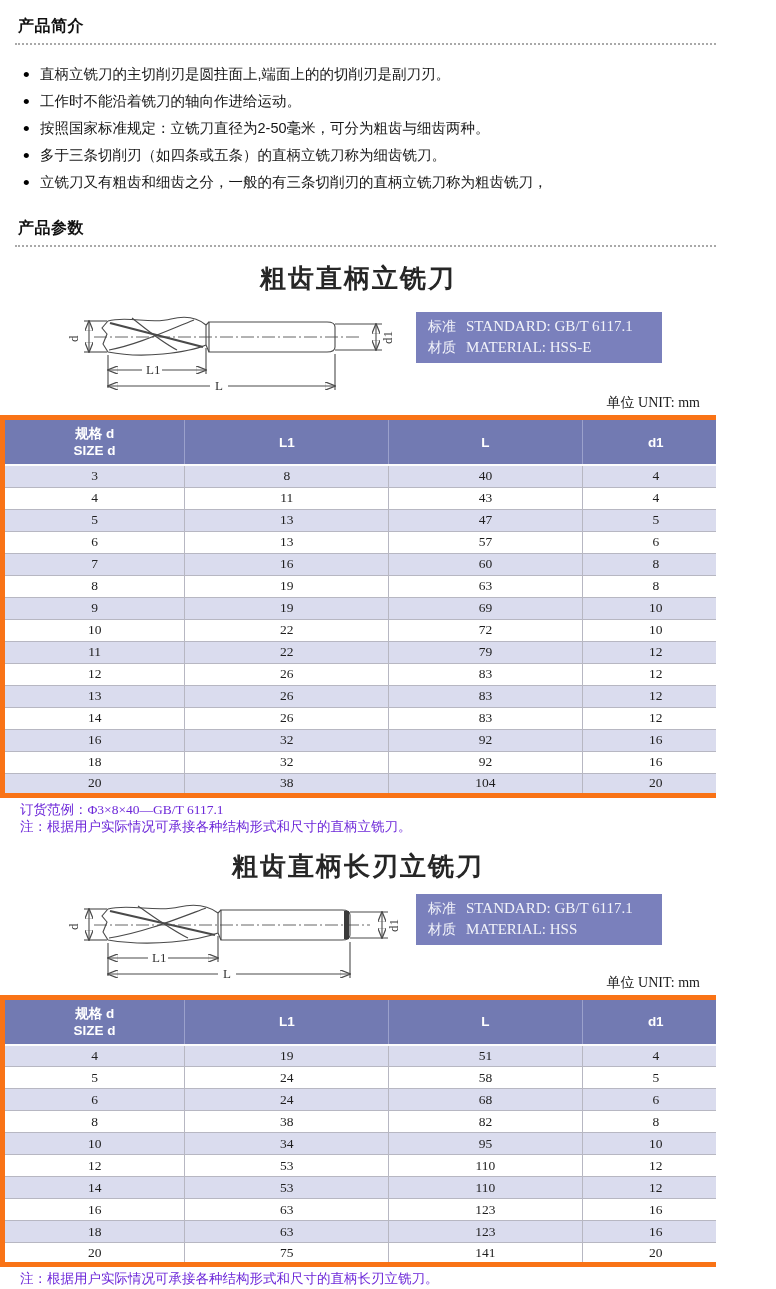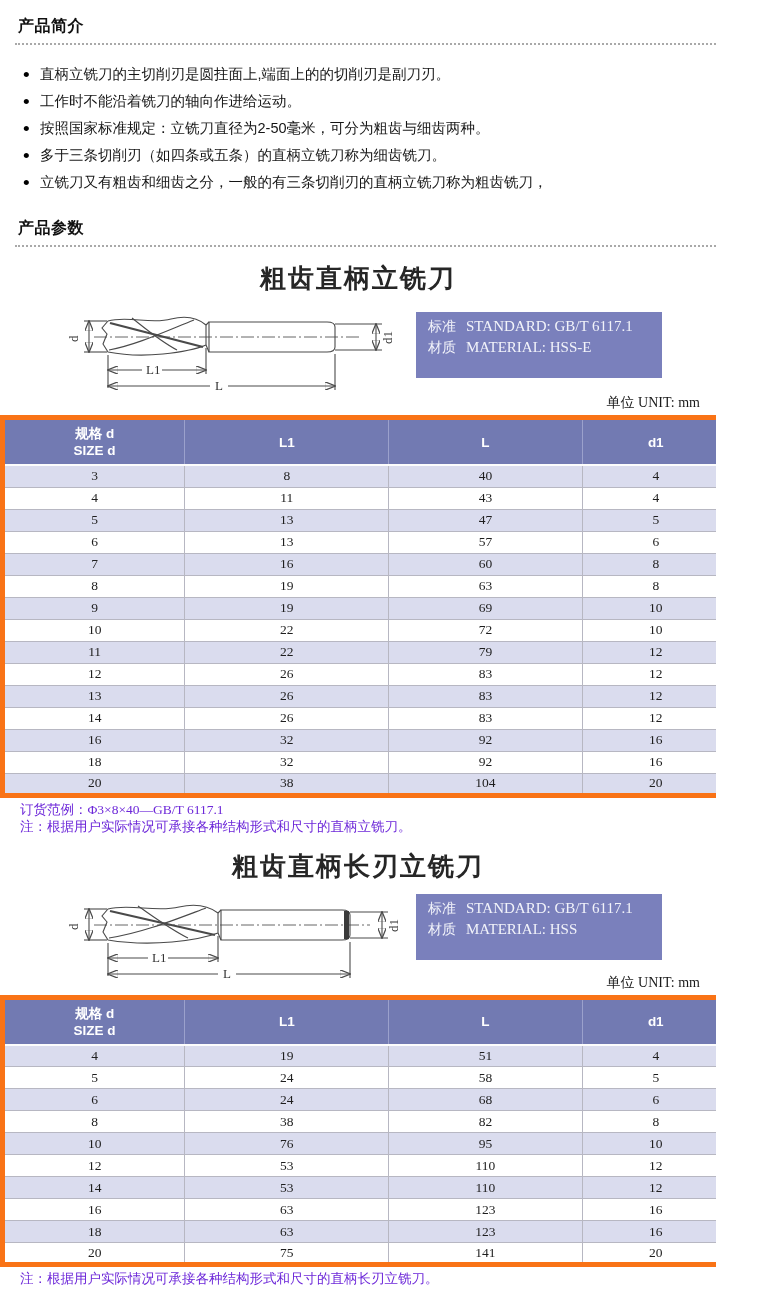--- a/index.html
+++ b/index.html
@@ -13,21 +13,21 @@
 
   
   .bullets { list-style:none; margin:16px 6px 22px 40px; }
   .bullets li { position:relative; font-size:14.5px; line-height:27px; color:#151515; }
   .bullets li::before { content:"•"; position:absolute; left:-17px; top:0; font-size:19px; color:#000; }
 
   
   .product-title { text-align:center; font-size:26px; font-weight:600; color:#262626; letter-spacing:2px; margin:14px 0 2px 0; }
   .drawing-row { position:relative; height:96px; margin-top:2px; }
   .drawing { position:absolute; left:58px; top:2px; }
-  .spec-box { position:absolute; right:54px; top:14px; width:246px; background:#7a80bc; color:#f2f3fa; padding:4px 10px 20px 12px; font-family:"Liberation Serif", serif; font-size:15px; line-height:21px; }
+  .spec-box { position:absolute; right:54px; top:14px; width:246px; background:#7a80bc; color:#f2f3fa; padding:4px 10px 5px 12px; font-family:"Liberation Serif", serif; font-size:15px; line-height:21px; }
   .spec-line { white-space:nowrap; }
   .spec-label { font-family:"Liberation Sans", sans-serif; margin-right:10px; font-size:14px; }
   .unit-note { text-align:right; margin:0 16px 3px 0; font-family:"Liberation Serif", serif; font-size:14px; color:#1a1a1a; }
 
   
   table.params { width:734px; margin:0 auto; border-collapse:collapse; table-layout:fixed; border:5px solid #f97316; }
   table.params col.c1 { width:25%; } table.params col.c2 { width:28%; }
   table.params col.c3 { width:26.5%; } table.params col.c4 { width:20.5%; }
   table.params th { background:#727ab2; color:#fff; font-size:13.5px; font-weight:bold; line-height:17px; padding:5px 2px; white-space:pre-line; border-right:1px solid #9ba1cc; border-bottom:2px solid #fcfcfc; }
   table.params th:last-child { border-right:none; }
@@ -314,21 +314,21 @@
           <td>6</td>
         </tr>
         <tr>
           <td>8</td>
           <td>38</td>
           <td>82</td>
           <td>8</td>
         </tr>
         <tr>
           <td>10</td>
-          <td>76</td>
+          <td>34</td>
           <td>95</td>
           <td>10</td>
         </tr>
         <tr>
           <td>12</td>
           <td>53</td>
           <td>110</td>
           <td>12</td>
         </tr>
         <tr>

